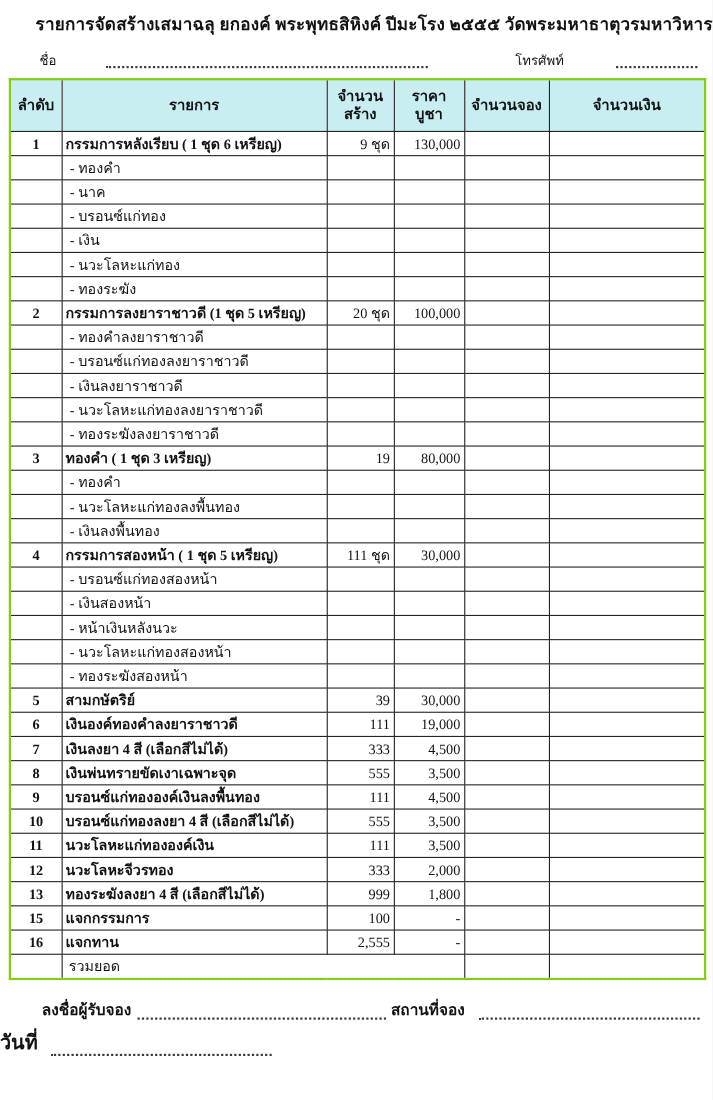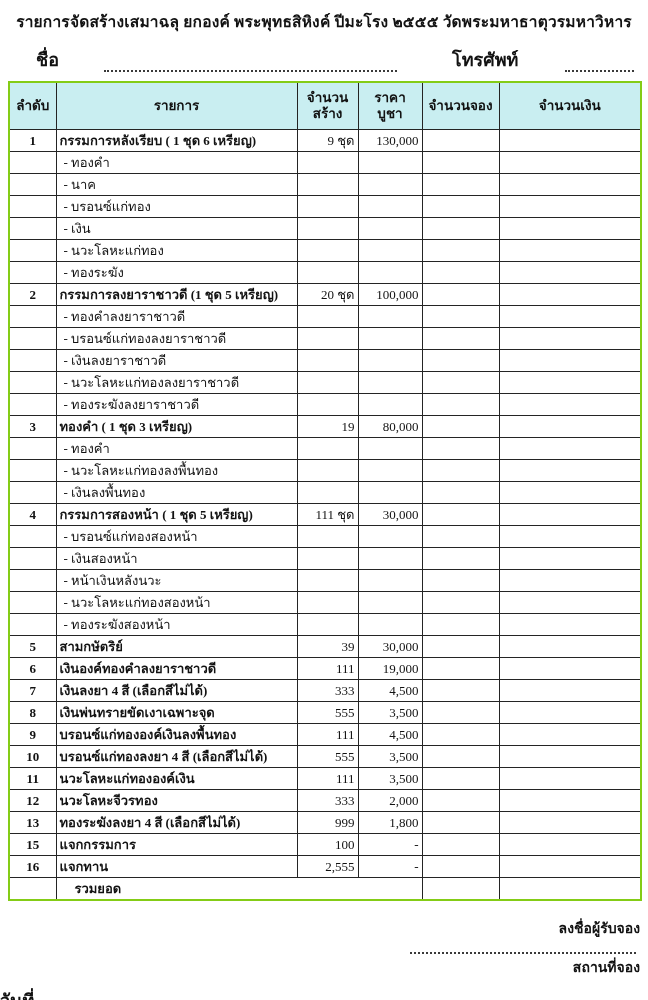--- a/index.html
+++ b/index.html
@@ -7,38 +7,38 @@
     position:relative;
     width:648px;height:1000px;
     margin:0 auto;
     background:#ffffff;
     font-family:"Liberation Serif","DejaVu Serif",serif;
     color:#121212;
     overflow:hidden;
   }
   .title{
     padding-top:9px;
-    text-align:center;
+    text-align:right;
     font-weight:bold;
     font-size:15.5px;
     letter-spacing:.2px;
   }
   .name-line{
     display:flex;align-items:flex-end;
     margin:11px 10px 7px 36px;
-    font-weight:bold;font-size:18px;gap:39px;
+    font-weight:normal;font-size:12px;gap:39px;
   }
   .leader{
     border-bottom:2px dotted #3a3a3a;
     height:13px;
     margin:0 4px 2px 6px;
   }
   .leader.name{width:293px;}
   .leader.phone{flex:1;margin-left:8px;}
-  .name-line .phone-label{margin-left:12px;}
+  .name-line .phone-label{margin-left:36px;}
 
   table.order{
     margin:0 8px;
     width:632px;
     border-collapse:collapse;
     table-layout:fixed;
     border:2px solid #84cc16;
   }
   table.order th,table.order td{
     border:1px solid #242424;
@@ -56,26 +56,26 @@
     line-height:1.15;
   }
   table.order tbody td{height:19px;}
   .c-no{text-align:center;font-weight:bold;}
   .c-item{padding-left:4px;}
   tr.main-row .c-item{font-weight:bold;}
   tr.sub-row .c-item{font-weight:normal;padding-left:7px;}
   .c-qty{text-align:right;padding-right:2px;}
   .c-price{text-align:right;padding-right:11px;}
   tr.total-row td{height:21px;}
-  tr.total-row .t-label{font-weight:bold;padding-left:18px;}
+  tr.total-row .t-label{font-weight:normal;padding-left:6px;}
 
   .sign-line{
     display:flex;align-items:flex-end;
     margin:16px 8px 0 38px;
-    font-weight:bold;font-size:14px;flex-direction:column;
+    font-weight:bold;font-size:14px;
   }
   .leader.sign{width:226px;}
   .leader.place{flex:1;margin-left:12px;}
   .date-line{
     display:flex;align-items:flex-end;
     margin:4px 8px 0 0;
     font-weight:bold;font-size:18px;
   }
   .leader.date{width:201px;margin-left:12px;}
 </style>

